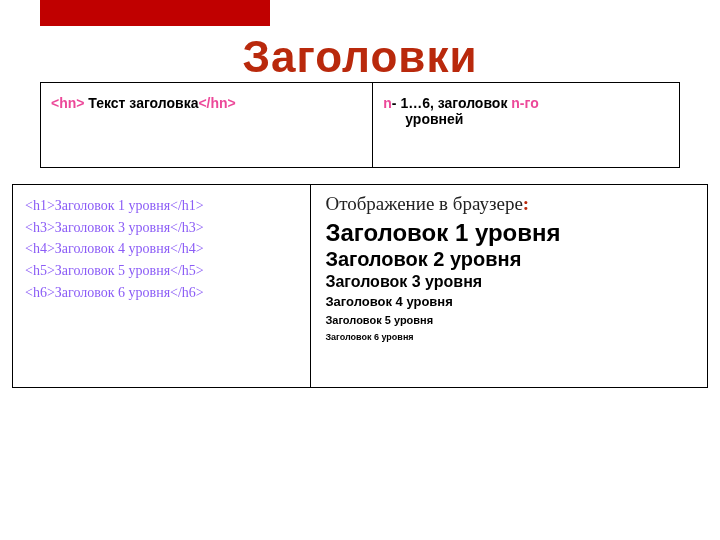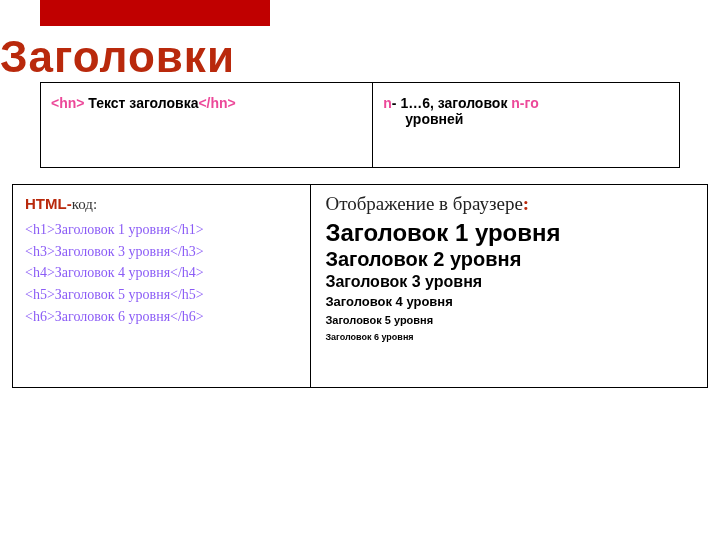--- a/index.html
+++ b/index.html
@@ -1,19 +1,19 @@
 <!DOCTYPE html>
 <html><head>
 <meta charset="utf-8">
 <style>
   * { box-sizing: border-box; margin: 0; padding: 0; }
   html, body { width: 720px; height: 540px; font-family: Verdana, Arial, sans-serif; background: #fff; }
   .slide { width: 720px; height: 540px; position: relative; }
   .redbar { width: 230px; height: 26px; background: #c00000; margin-left: 40px; }
-  .title { color: #b9290c; font-size: 44px; font-weight: 700; text-align: left; margin-top: 6px; font-family: "Arial", sans-serif; letter-spacing: 1px; }
+  .title { color: #b9290c; font-size: 44px; font-weight: 700; text-align: center; margin-top: 6px; font-family: "Arial", sans-serif; letter-spacing: 1px; }
   .subtitle { color: #000; font-size: 15px; font-weight: 700; margin: 14px 40px 10px 40px; line-height: 1.35; }
   .syntax-table { margin: 0 40px; border-collapse: collapse; width: 640px; }
   .syntax-table td { border: 1px solid #000; padding: 12px 10px 40px 10px; font-size: 14px; font-weight: 700; vertical-align: top; }
   .syntax-table td.left { width: 52%; }
   .syntax-table td.right { width: 48%; }
   .green { color: #ec4899; }
   .indent { display: inline-block; width: 22px; }
   .example-box { margin: 16px 12px 0 12px; border: 1px solid #000; display: flex; width: 696px; height: 204px; }
   .example-left { width: 43%; border-right: 1px solid #000; padding: 10px 12px; }
   .example-right { width: 57%; padding: 8px 14px; }
@@ -45,23 +45,20 @@
       <td class="right">
         <span class="green">n</span><span>- 1…6, заголовок </span><span class="green">n-го</span><br>
         <span class="indent"></span><span>уровней</span>
       </td>
     </tr>
   </tbody>
     </table>
 
   <div class="example-box">
     <div class="example-left">
-      <div class="ex-title-left">
-        <span>HTML-</span><span class="kod">код:</span>
-      </div>
       <div class="code-line"><span>&lt;h1&gt;</span><span>Заголовок 1 уровня</span><span>&lt;/h1&gt;</span></div>
       <div class="code-line"><span>&lt;h3&gt;</span><span>Заголовок 3 уровня</span><span>&lt;/h3&gt;</span></div>
       <div class="code-line"><span>&lt;h4&gt;</span><span>Заголовок 4 уровня</span><span>&lt;/h4&gt;</span></div>
       <div class="code-line"><span>&lt;h5&gt;</span><span>Заголовок 5 уровня</span><span>&lt;/h5&gt;</span></div>
       <div class="code-line"><span>&lt;h6&gt;</span><span>Заголовок 6 уровня</span><span>&lt;/h6&gt;</span></div>
     </div>
     <div class="example-right">
       <div class="ex-title-right">
         <span>Отображение в браузере</span><span class="colon">:</span>
       </div>

